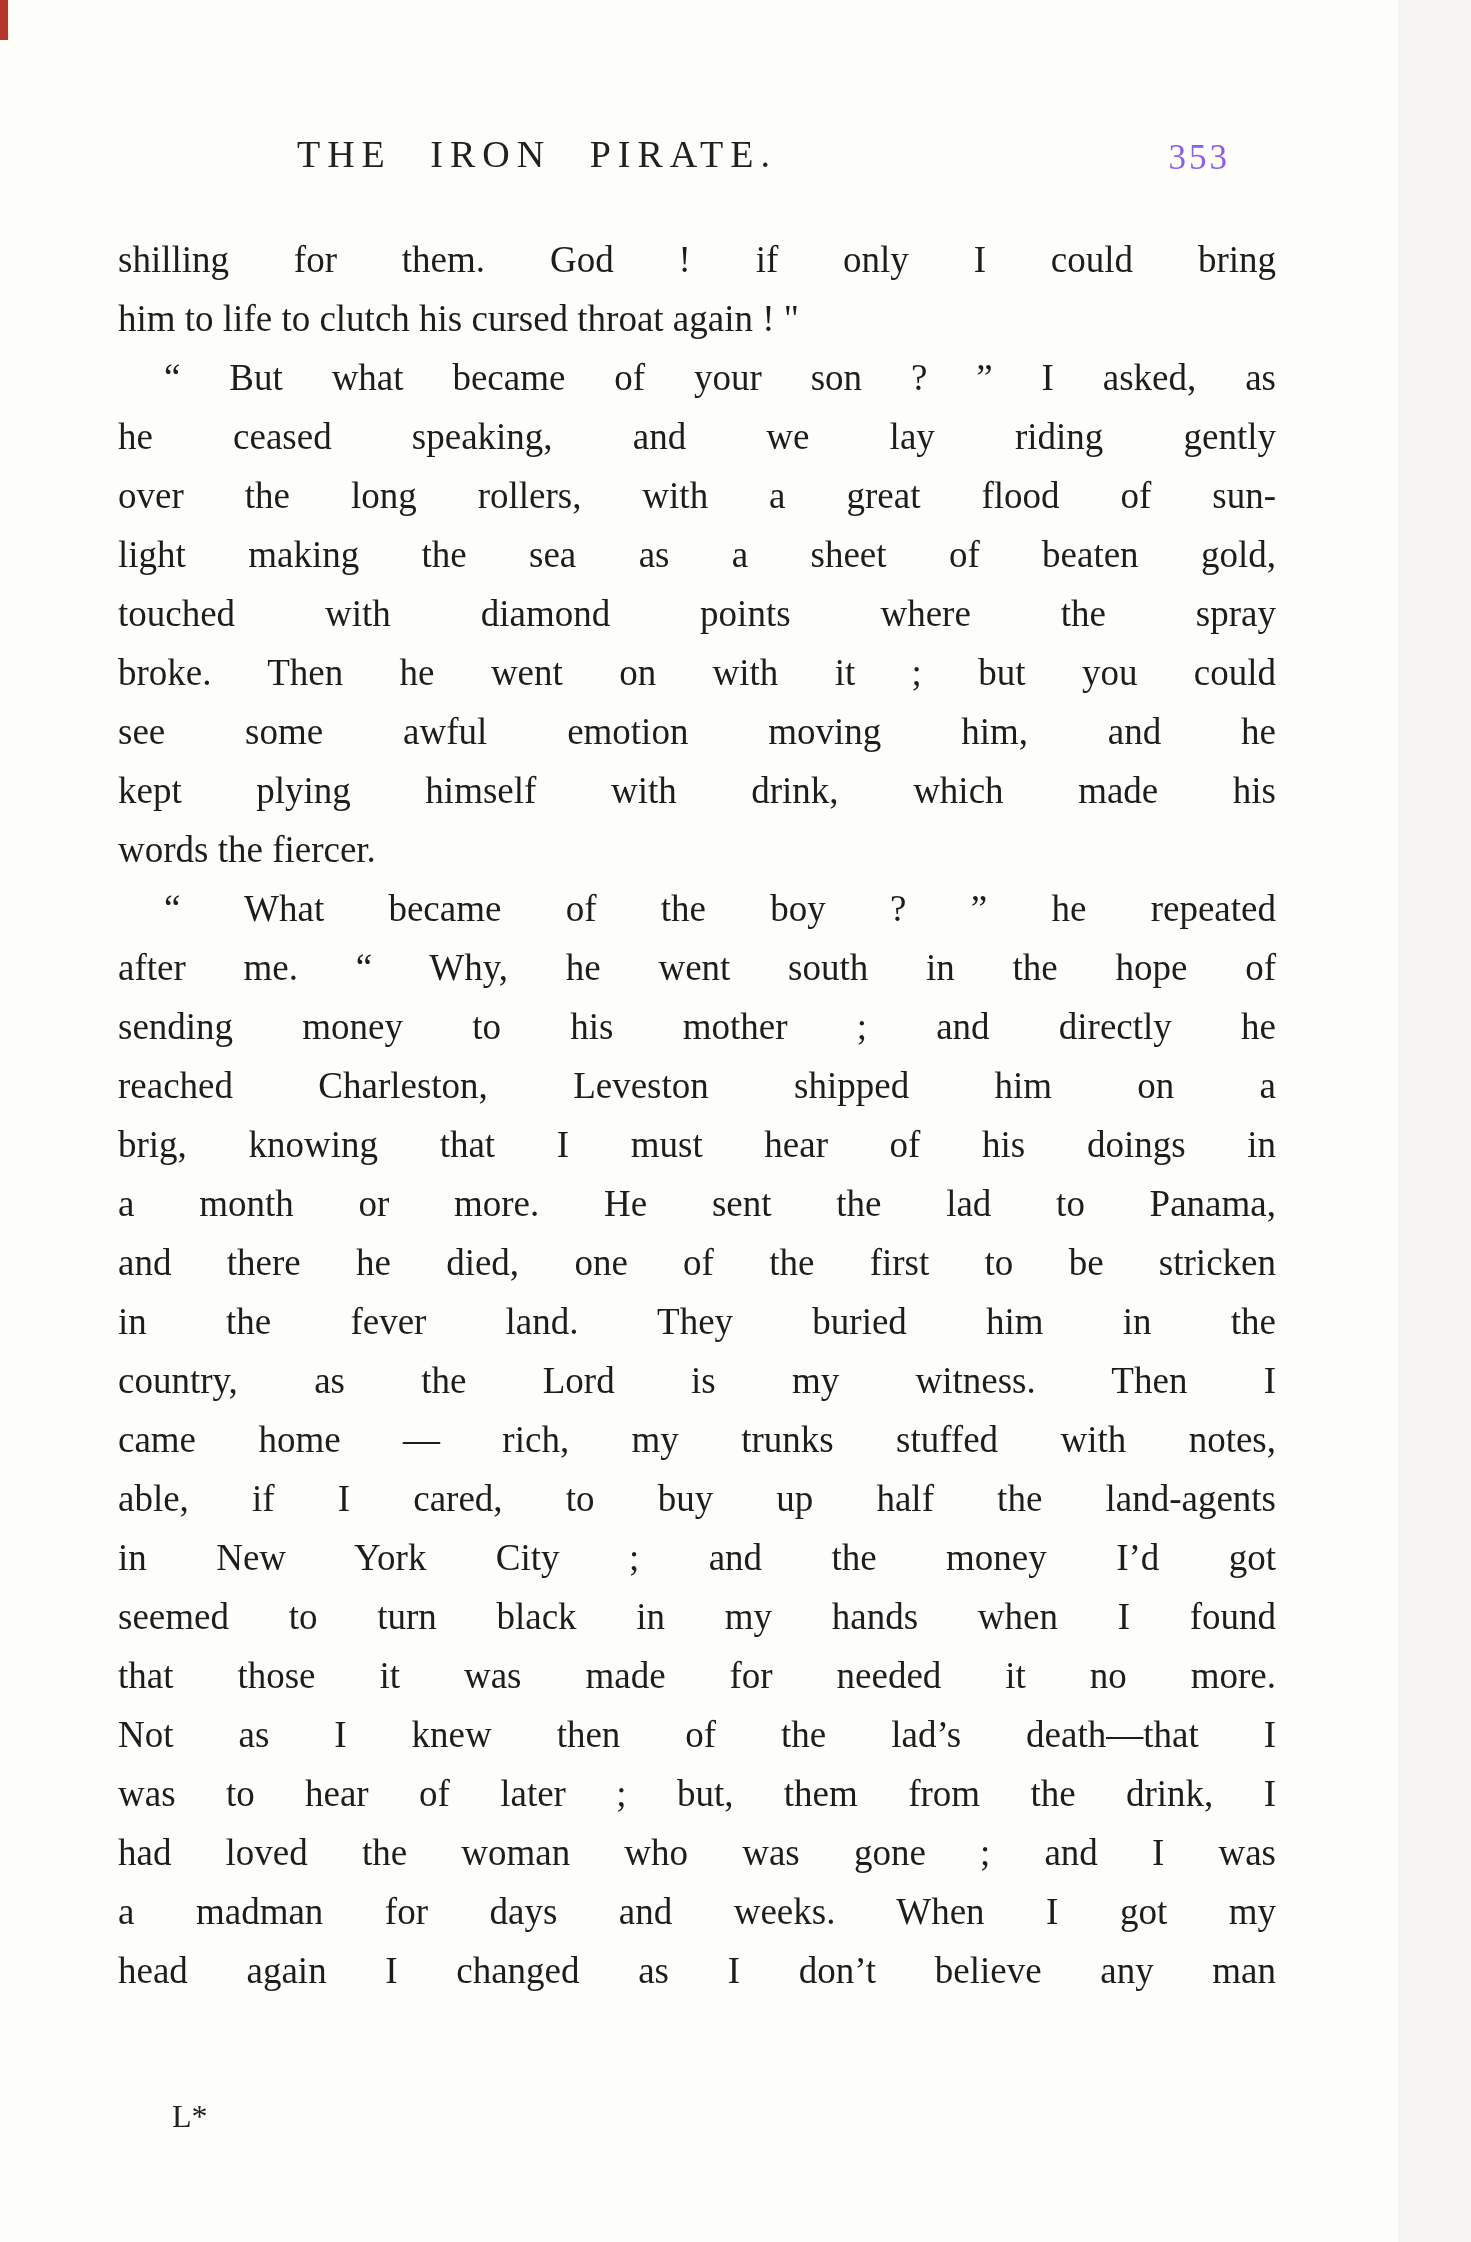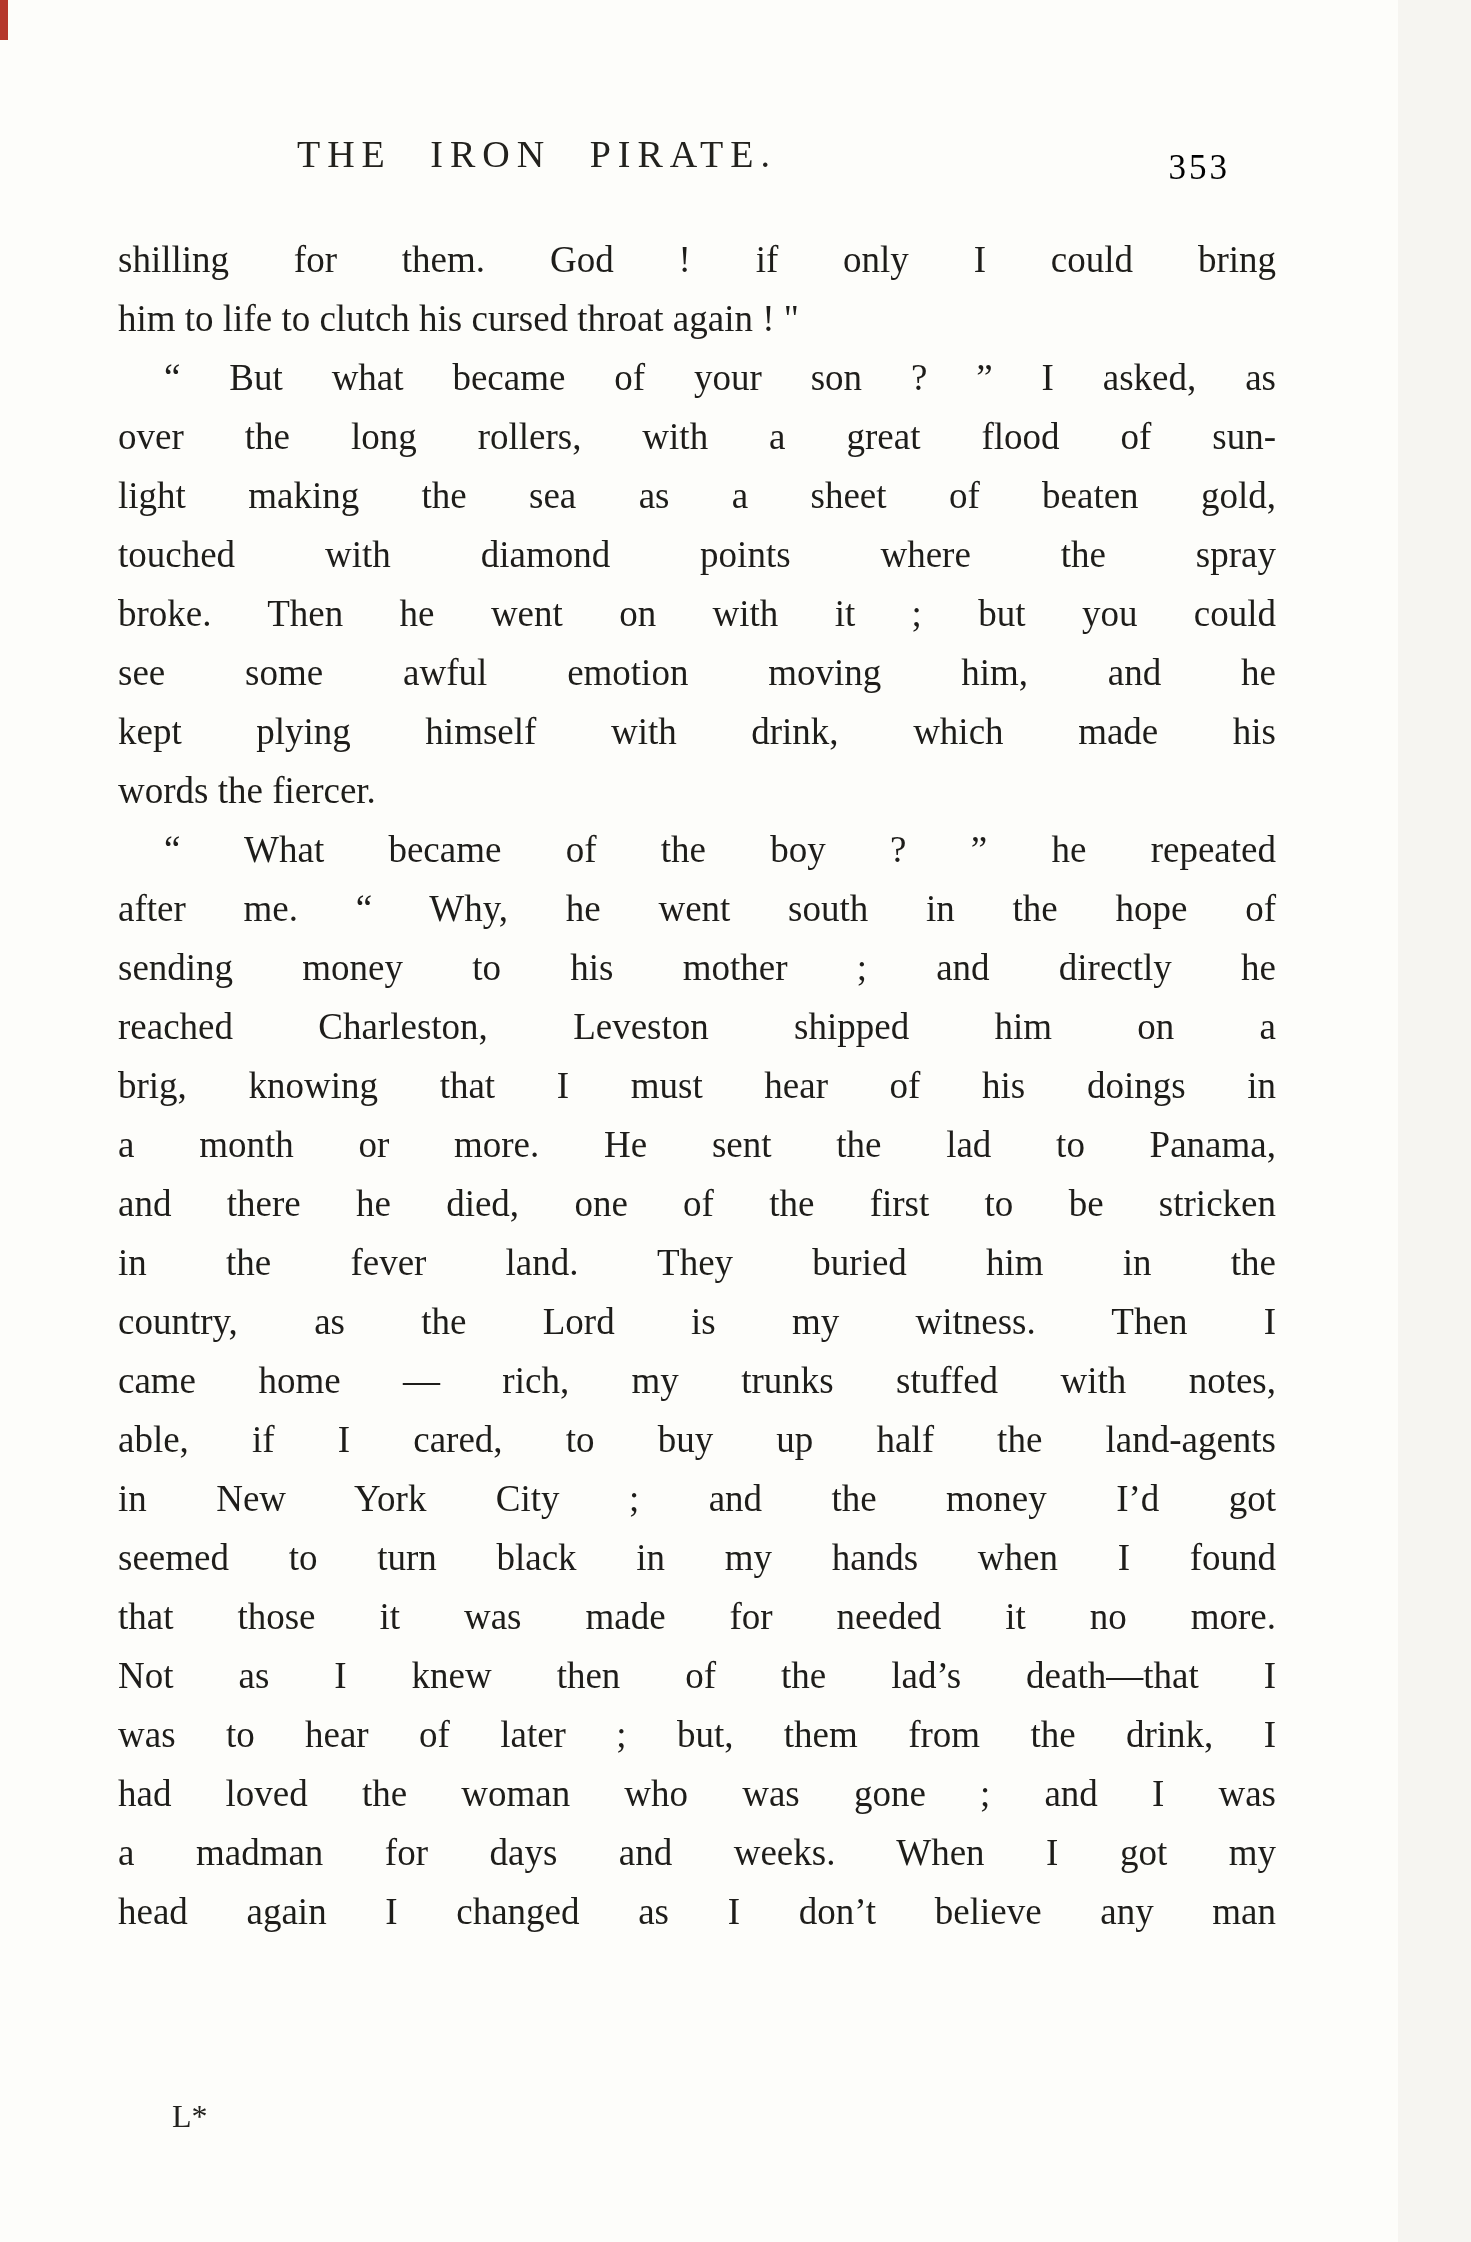--- a/index.html
+++ b/index.html
@@ -37,24 +37,24 @@
     text-align: center;
     transform: translateX(-160px);
     font-size: 38px;
     letter-spacing: 7px;
     word-spacing: 22px;
     color: #23221e;
   }
   .page-number {
     position: absolute;
     right: 46px;
-    top: 16px;
+    top: 6px;
     font-size: 35px;
     letter-spacing: 3px;
-    color: #000000;
+    color: #8b5cf6;
   }
   .text-block {
     margin: 42px 122px 0 118px;
     font-size: 37px;
     line-height: 59px;
   }
   .line {
     text-align: justify;
     text-align-last: justify;
     white-space: normal;
@@ -81,20 +81,21 @@
 
   <div class="header">
     <div class="running-title">THE IRON PIRATE.</div>
     <div class="page-number">353</div>
   </div>
 
   <div class="text-block">
       <div class="line">shilling for them. God ! if only I could bring</div>
       <div class="line no-stretch">him to life to clutch his cursed throat again ! "</div>
       <div class="line indent">“ But what became of your son ? ” I asked, as</div>
+      <div class="line">he ceased speaking, and we lay riding gently</div>
       <div class="line">over the long rollers, with a great flood of sun-</div>
       <div class="line">light making the sea as a sheet of beaten gold,</div>
       <div class="line">touched with diamond points where the spray</div>
       <div class="line">broke. Then he went on with it ; but you could</div>
       <div class="line">see some awful emotion moving him, and he</div>
       <div class="line">kept plying himself with drink, which made his</div>
       <div class="line no-stretch">words the fiercer.</div>
       <div class="line indent">“ What became of the boy ? ” he repeated</div>
       <div class="line">after me. “ Why, he went south in the hope of</div>
       <div class="line">sending money to his mother ; and directly he</div>

